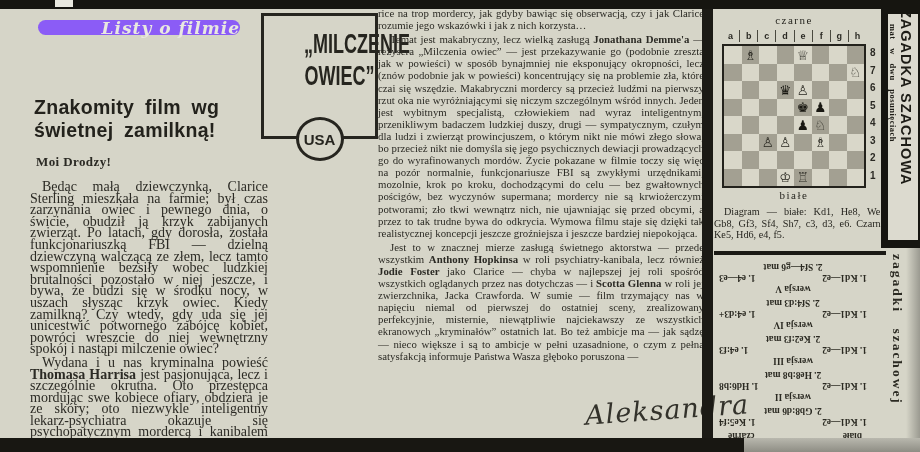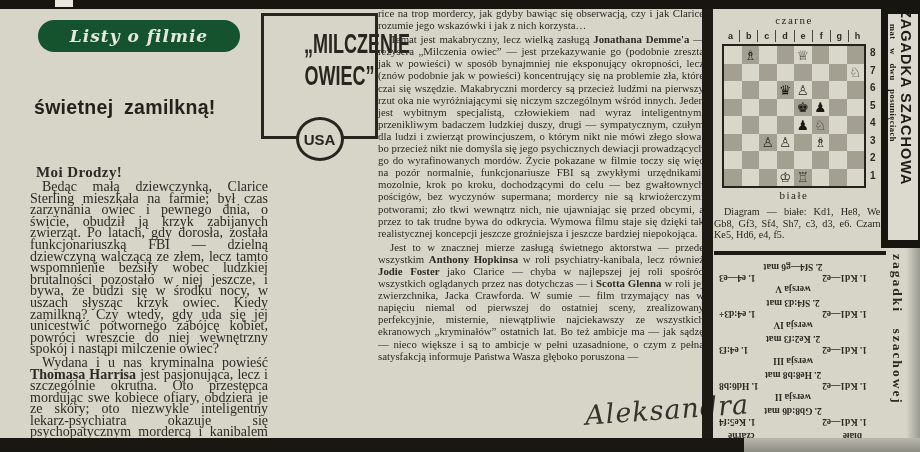--- a/index.html
+++ b/index.html
@@ -9,40 +9,40 @@
   .top-bar{position:absolute;left:0;top:0;width:920px;height:9px;background:#161510;}
   .top-notch{position:absolute;left:55px;top:0;width:18px;height:7px;background:#e9e8df;}
   .v-divider{position:absolute;left:702px;top:9px;width:11px;height:429px;background:#1b1a15;}
   .chess-rule{position:absolute;left:714px;top:251px;width:172px;height:4px;background:#1b1a15;}
   .bottom-band{position:absolute;left:0;top:438px;width:744px;height:14px;background:#181712;}
   .bottom-right{position:absolute;left:744px;top:438px;width:176px;height:14px;
                 background:linear-gradient(to bottom,#b9b8ae,#8e8d84);}
   .right-shadow{position:absolute;left:906px;top:248px;width:14px;height:190px;
                 background:linear-gradient(to right,rgba(0,0,0,0),rgba(0,0,0,0.28));}
   
-  .banner{position:absolute;left:38px;top:20px;width:202px;height:32px;background:#14532d;
-          border-radius:17px;display:flex;align-items:center;justify-content:center;
+  .banner{position:absolute;left:38px;top:20px;width:202px;height:15px;background:#8b5cf6;
+          border-radius:17px;display:flex;align-items:center;justify-content:flex-end;
           font-family:"DejaVu Serif",serif;font-style:italic;font-weight:bold;font-size:17px;
           color:#e9e8e0;letter-spacing:1px;}
   
   .headline{position:absolute;left:34px;top:96px;width:246px;
             font-family:"Liberation Sans",sans-serif;font-weight:bold;font-size:19.5px;
             line-height:23px;letter-spacing:.3px;word-spacing:5px;color:#23221c;}
   
   .film-box{position:absolute;left:261px;top:13px;width:117px;height:126px;
             border:3px solid #26251f;box-sizing:border-box;padding-left:40px;}
   .film-box-title{margin-top:13px;text-align:center;font-family:"Liberation Sans",sans-serif;
             font-weight:bold;font-size:18px;line-height:21px;color:#26251f;
             transform:scaleY(1.5);transform-origin:50% 0;letter-spacing:0;}
   .usa-badge{position:absolute;left:50%;transform:translateX(-50%);top:101px;width:42px;height:38px;
             background:#d6d5c8;border:3px solid #26251f;border-radius:50%;display:flex;
             align-items:center;justify-content:center;font-family:"Liberation Sans",sans-serif;
             font-weight:bold;font-size:15px;color:#26251f;}
   
-  .salutation{position:absolute;left:36px;top:164px;font-weight:bold;font-size:15px;letter-spacing:.4px;}
+  .salutation{position:absolute;left:36px;top:154px;font-weight:bold;font-size:13px;letter-spacing:.4px;}
   .col-text{position:absolute;text-align:justify;}
   .col-text p{margin:0;text-indent:12px;}
   .col-text p.noindent{text-indent:0;}
   .col-text p + p{margin-top:2px;}
   .left-col{left:30px;top:181px;width:238px;font-size:14px;line-height:11.6px;}
   .mid-col{left:378px;top:7px;width:326px;font-size:10.8px;line-height:12.1px;}
   .signature{position:absolute;left:585px;top:394px;font-family:"DejaVu Serif",serif;
              font-style:italic;font-size:27px;color:#33322b;transform:rotate(-4deg);letter-spacing:1px;}
   
   .chess-label{position:absolute;left:722px;width:144px;text-align:center;font-size:11px;
@@ -88,20 +88,21 @@
 <div id="page">
 
   <div class="top-bar"></div>
   <div class="top-notch"></div>
 
   <div class="banner">
     <span>Listy o filmie</span>
   </div>
 
   <div class="headline">
+    <div>Znakomity film wg</div>
     <div>świetnej zamilkną!</div>
   </div>
 
   <div class="film-box">
     <div class="film-box-title">
       <div>„MILCZENIE</div>
       <div>OWIEC”</div>
     </div>
     <div class="usa-badge">USA</div>
   </div>

